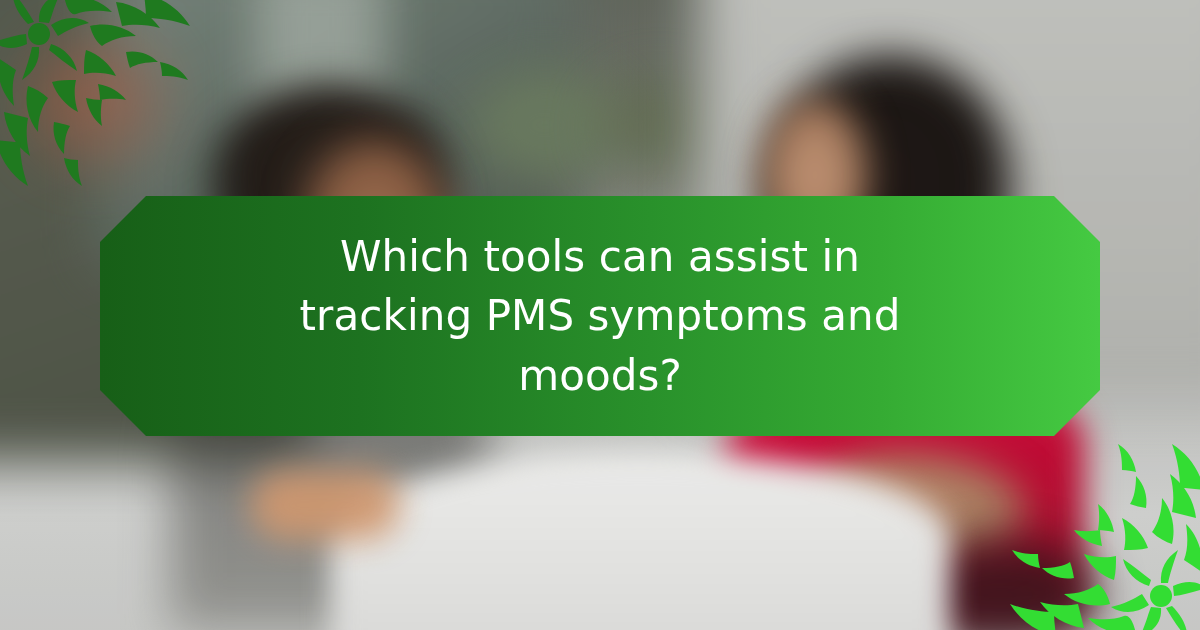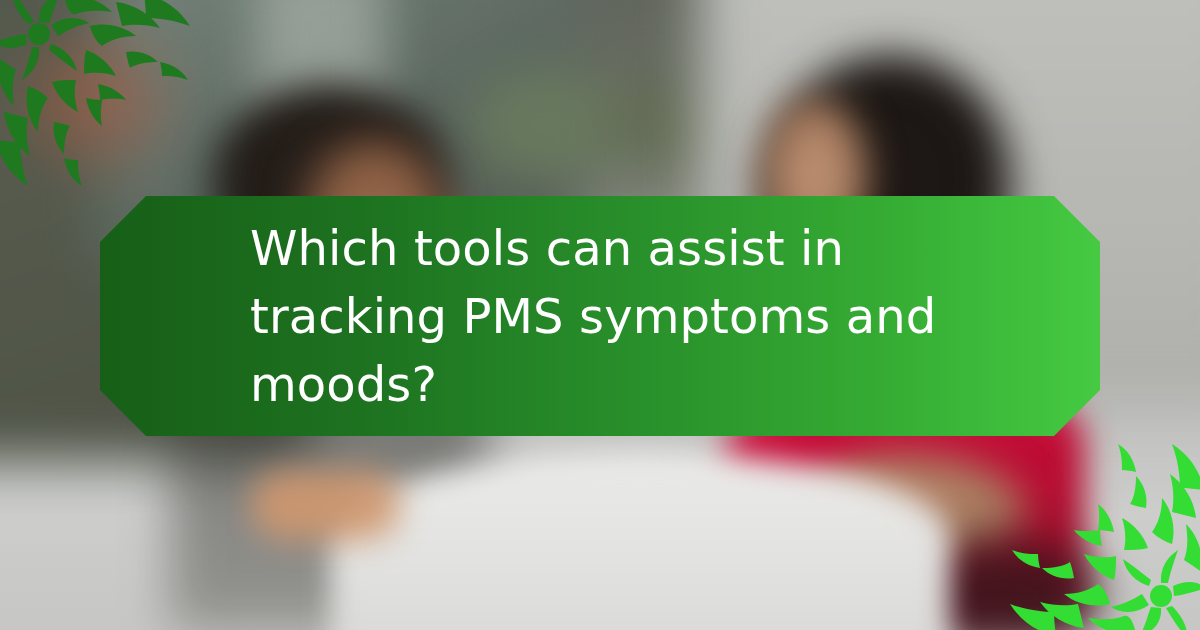--- a/index.html
+++ b/index.html
@@ -231,23 +231,24 @@
     align-items: center;
     justify-content: center;
     box-sizing: border-box;
     padding: 0 90px;
   }
 
   .banner-title {
     margin: 0;
     color: #ffffff;
     font-family: "DejaVu Sans", "Liberation Sans", sans-serif;
-    font-size: 48px;
+    font-size: 42px;
     font-weight: 400;
     line-height: 1.42;
+    text-align: center;
     letter-spacing: .1px;
     max-width: 700px;
     text-rendering: optimizeLegibility;
   }
 </style>
 </head>
 <body>
 
 <div class="canvas">
 

